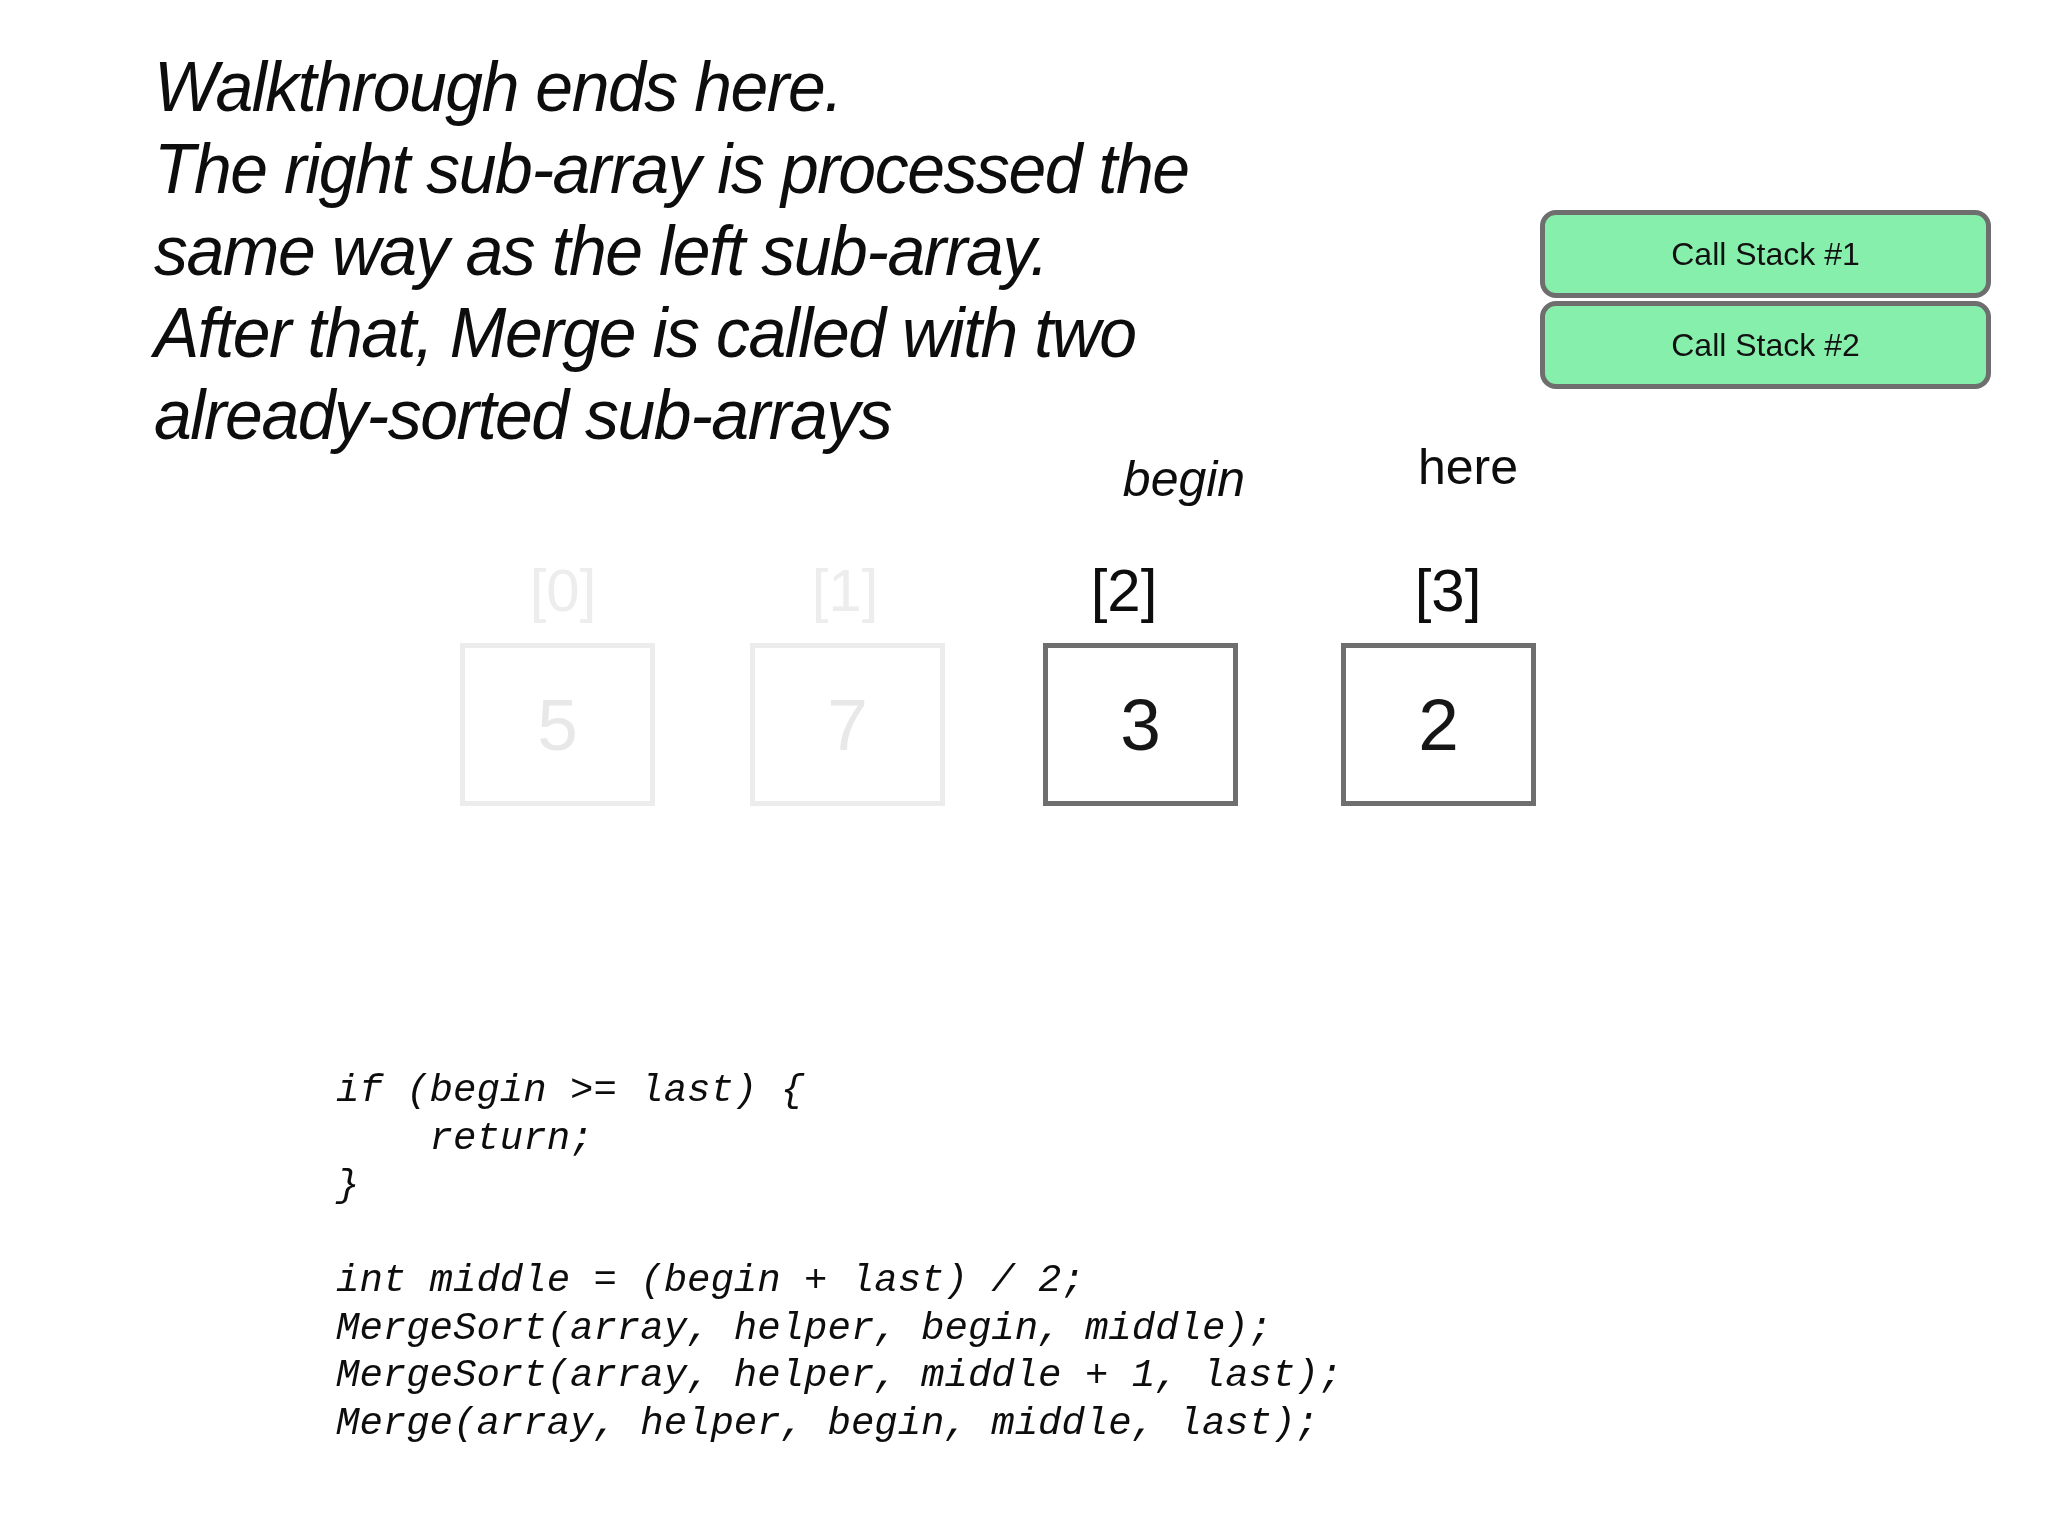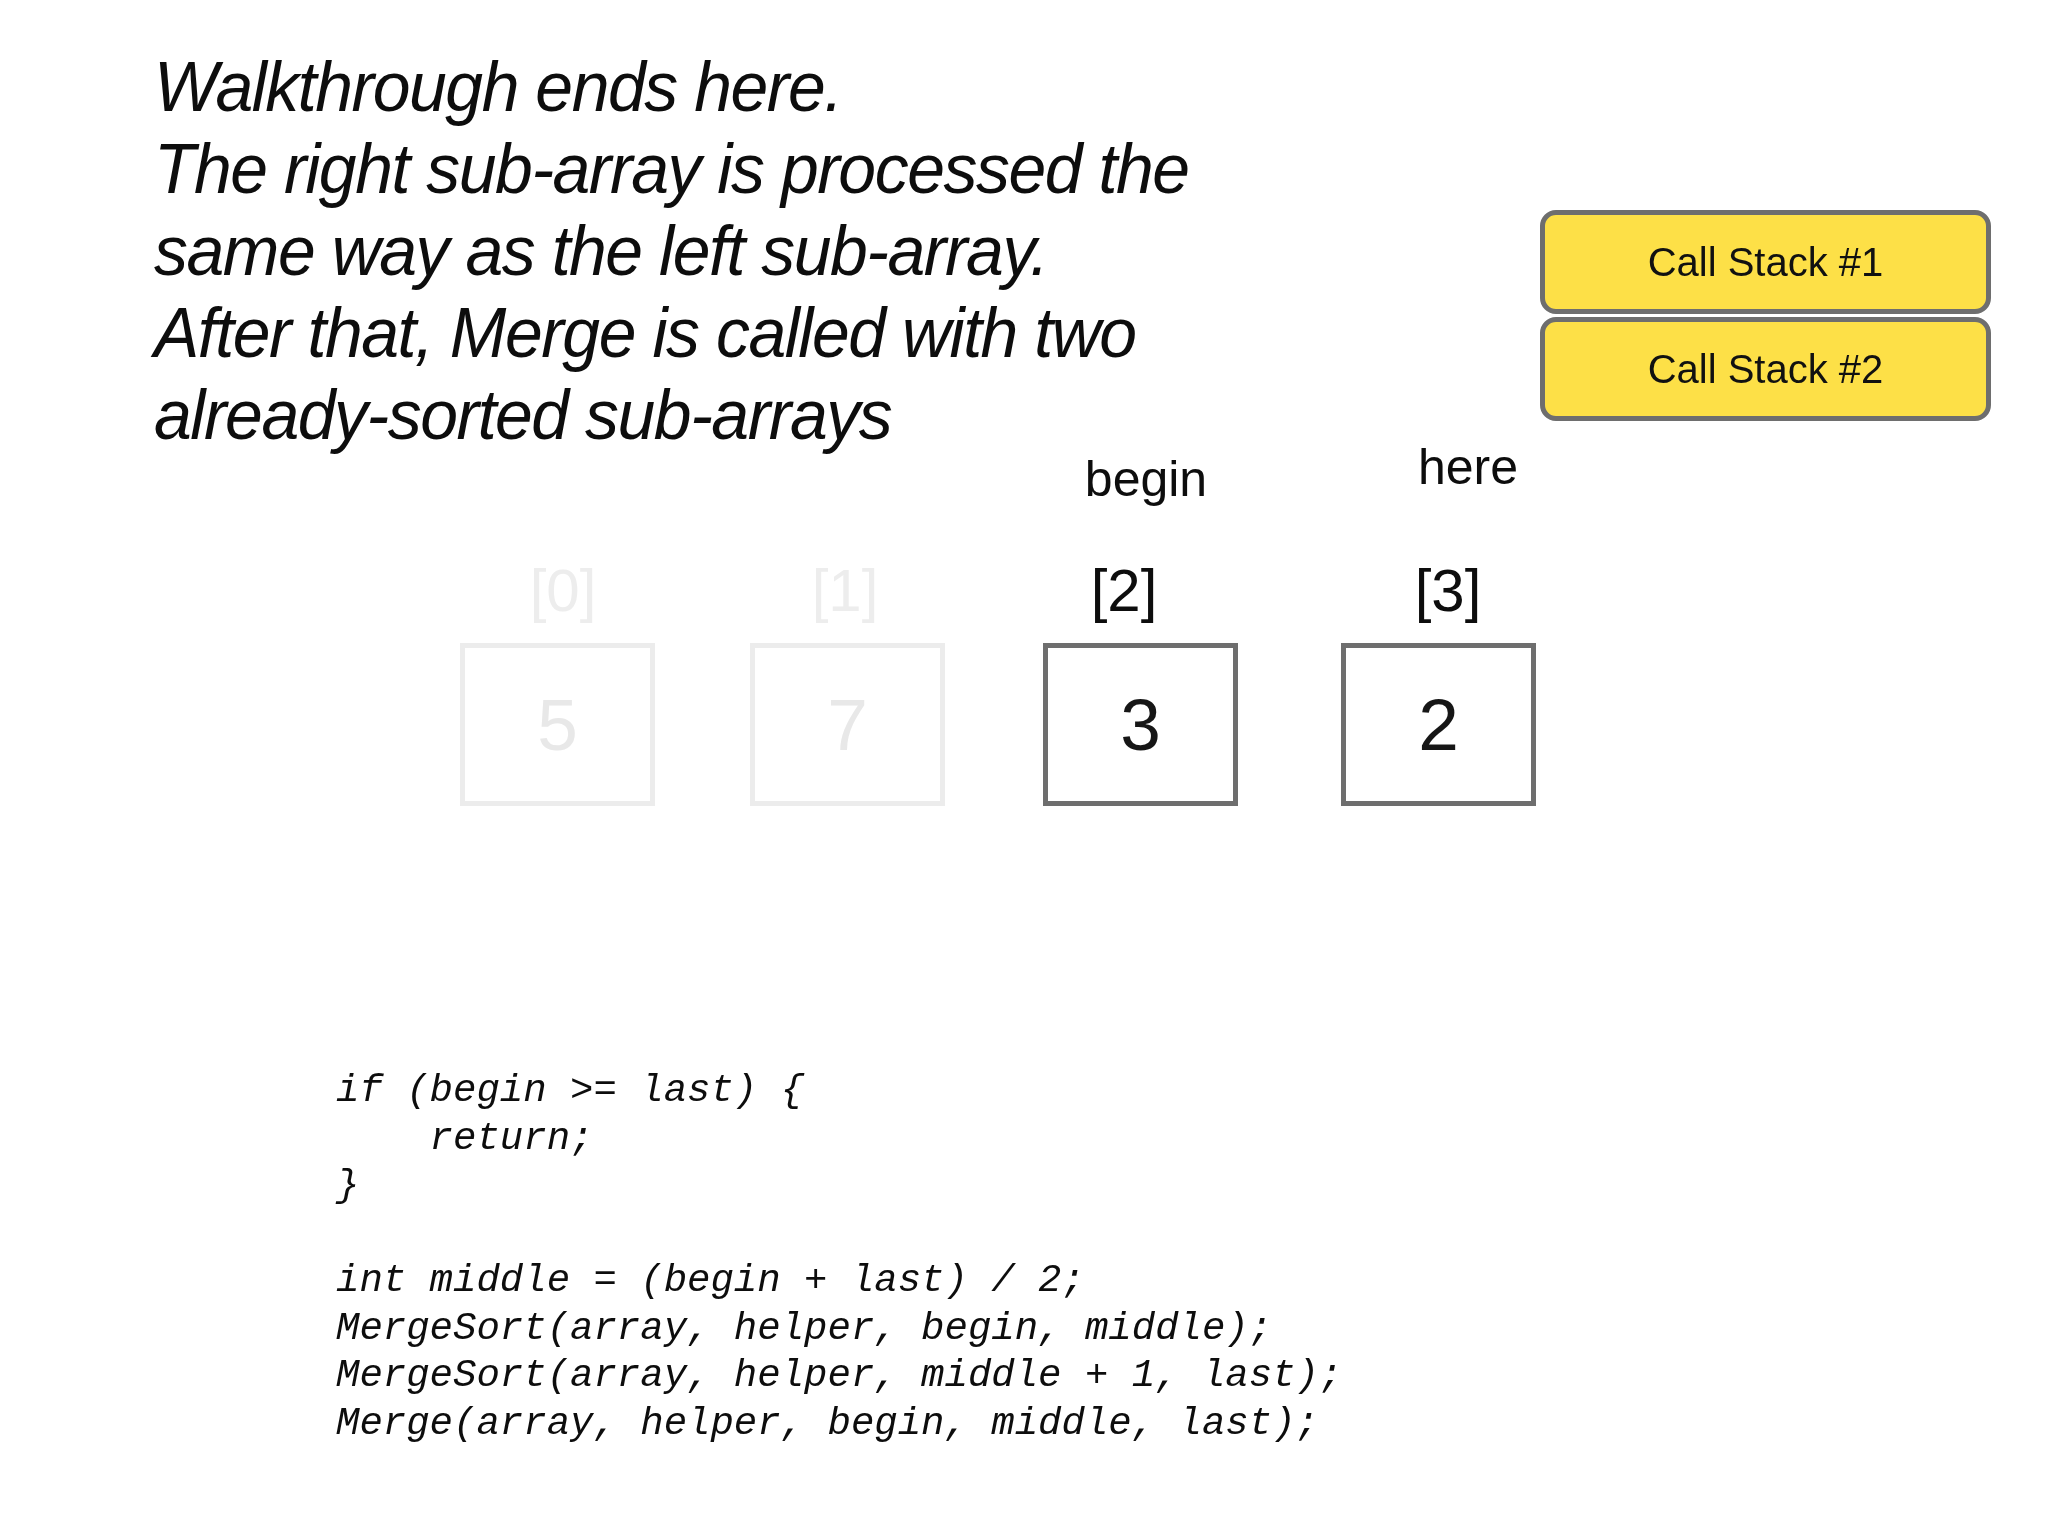--- a/index.html
+++ b/index.html
@@ -38,40 +38,40 @@
     position: absolute;
     left: 1512px;
     top: 210px;
     width: 451px;
     display: flex;
     flex-direction: column;
     gap: 3px;
   }
   .frame {
     box-sizing: border-box;
-    height: 104px;
-    background: #fde047;
+    height: 88px;
+    background: #86efac;
     border: 5px solid #6e6e6e;
     border-radius: 16px;
     display: flex;
     align-items: center;
     justify-content: center;
-    font-size: 40px;
+    font-size: 32px;
     color: #111111;
   }
 
   
   .pointer {
     position: absolute;
     width: 300px;
     text-align: center;
     font-size: 50px;
     color: #0d0d0d;
   }
-  .pointer.begin { left: 968px; top: 450px; }
+  .pointer.begin { left: 1006px; top: 450px; font-style: italic; }
   .pointer.last  { left: 1290px; top: 438px; }
 
   
   .idx {
     position: absolute;
     top: 556px;
     width: 300px;
     text-align: center;
     font-size: 60px;
     color: #0d0d0d;

